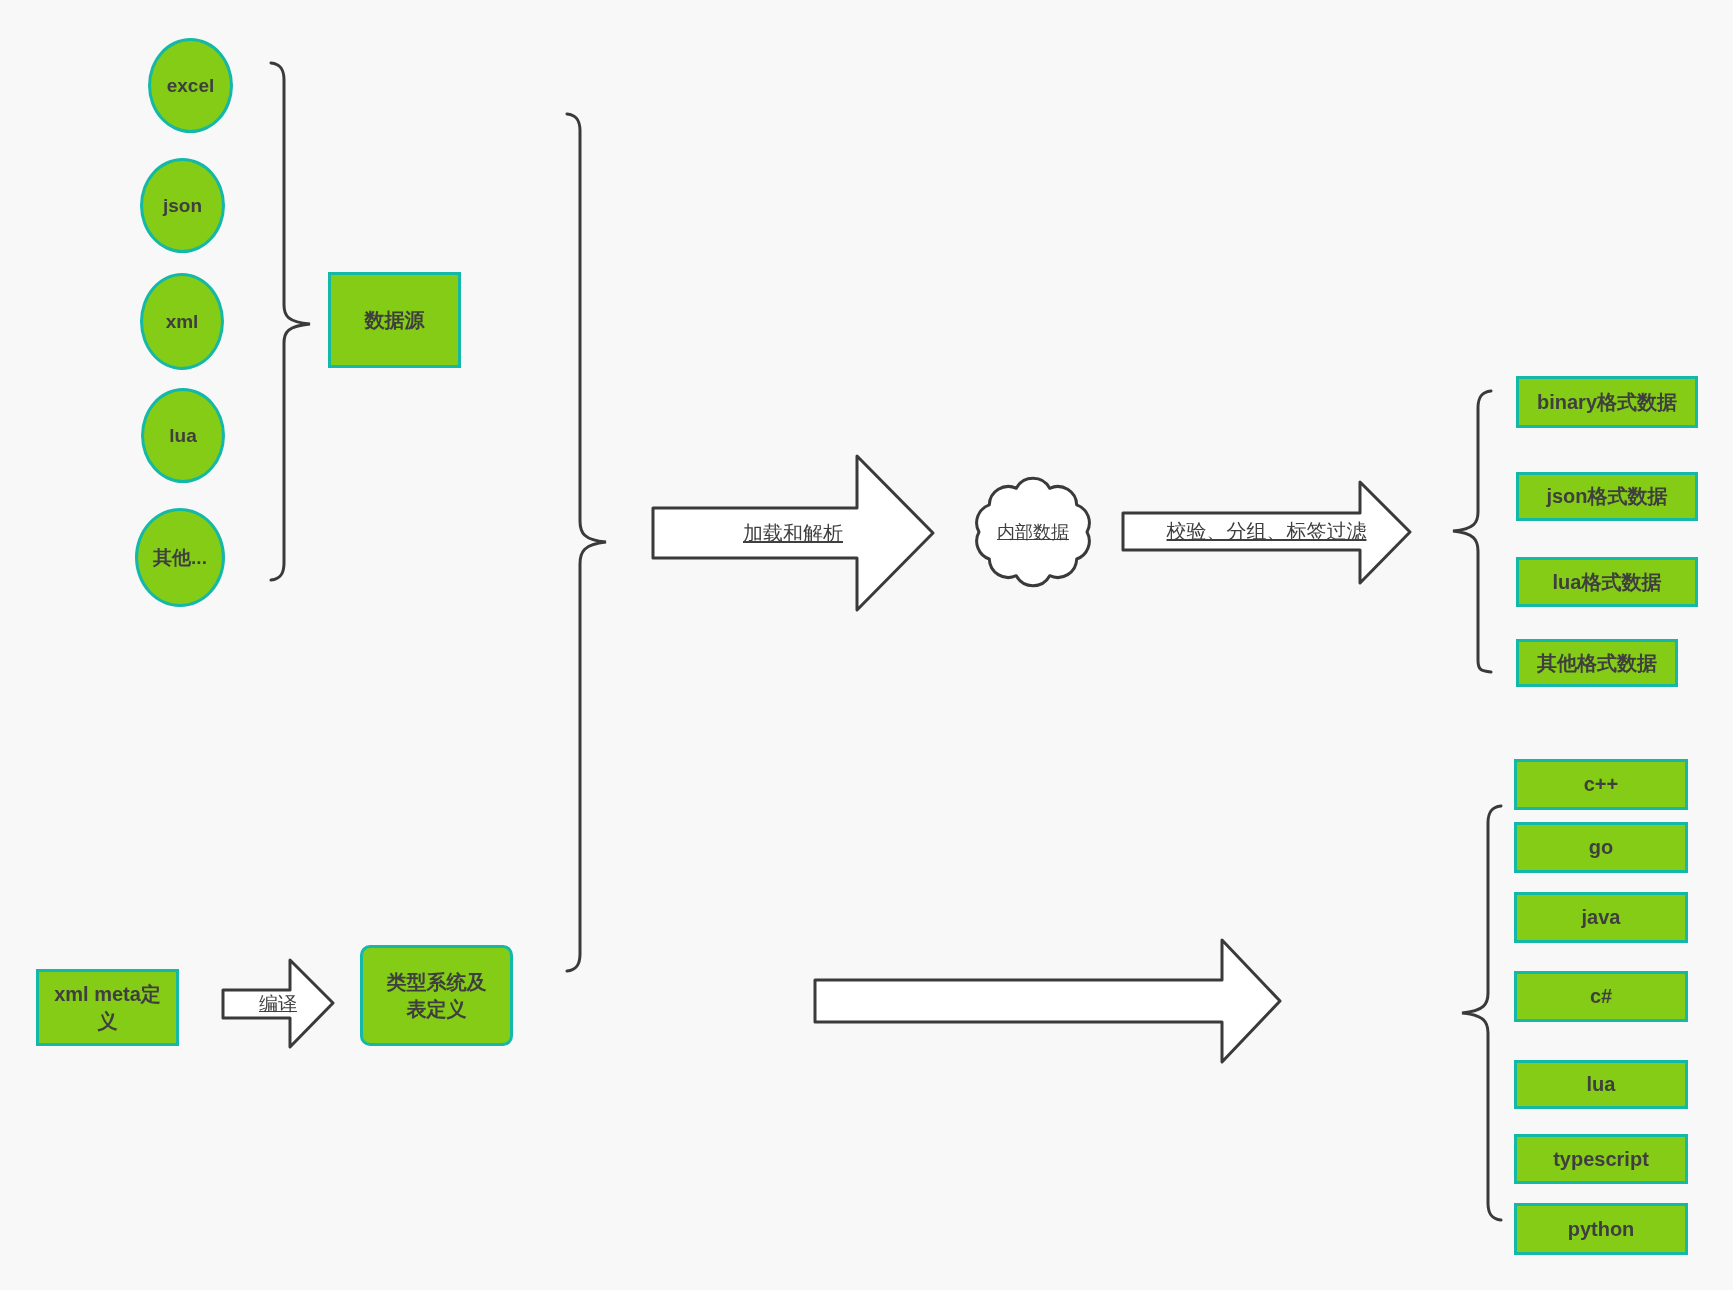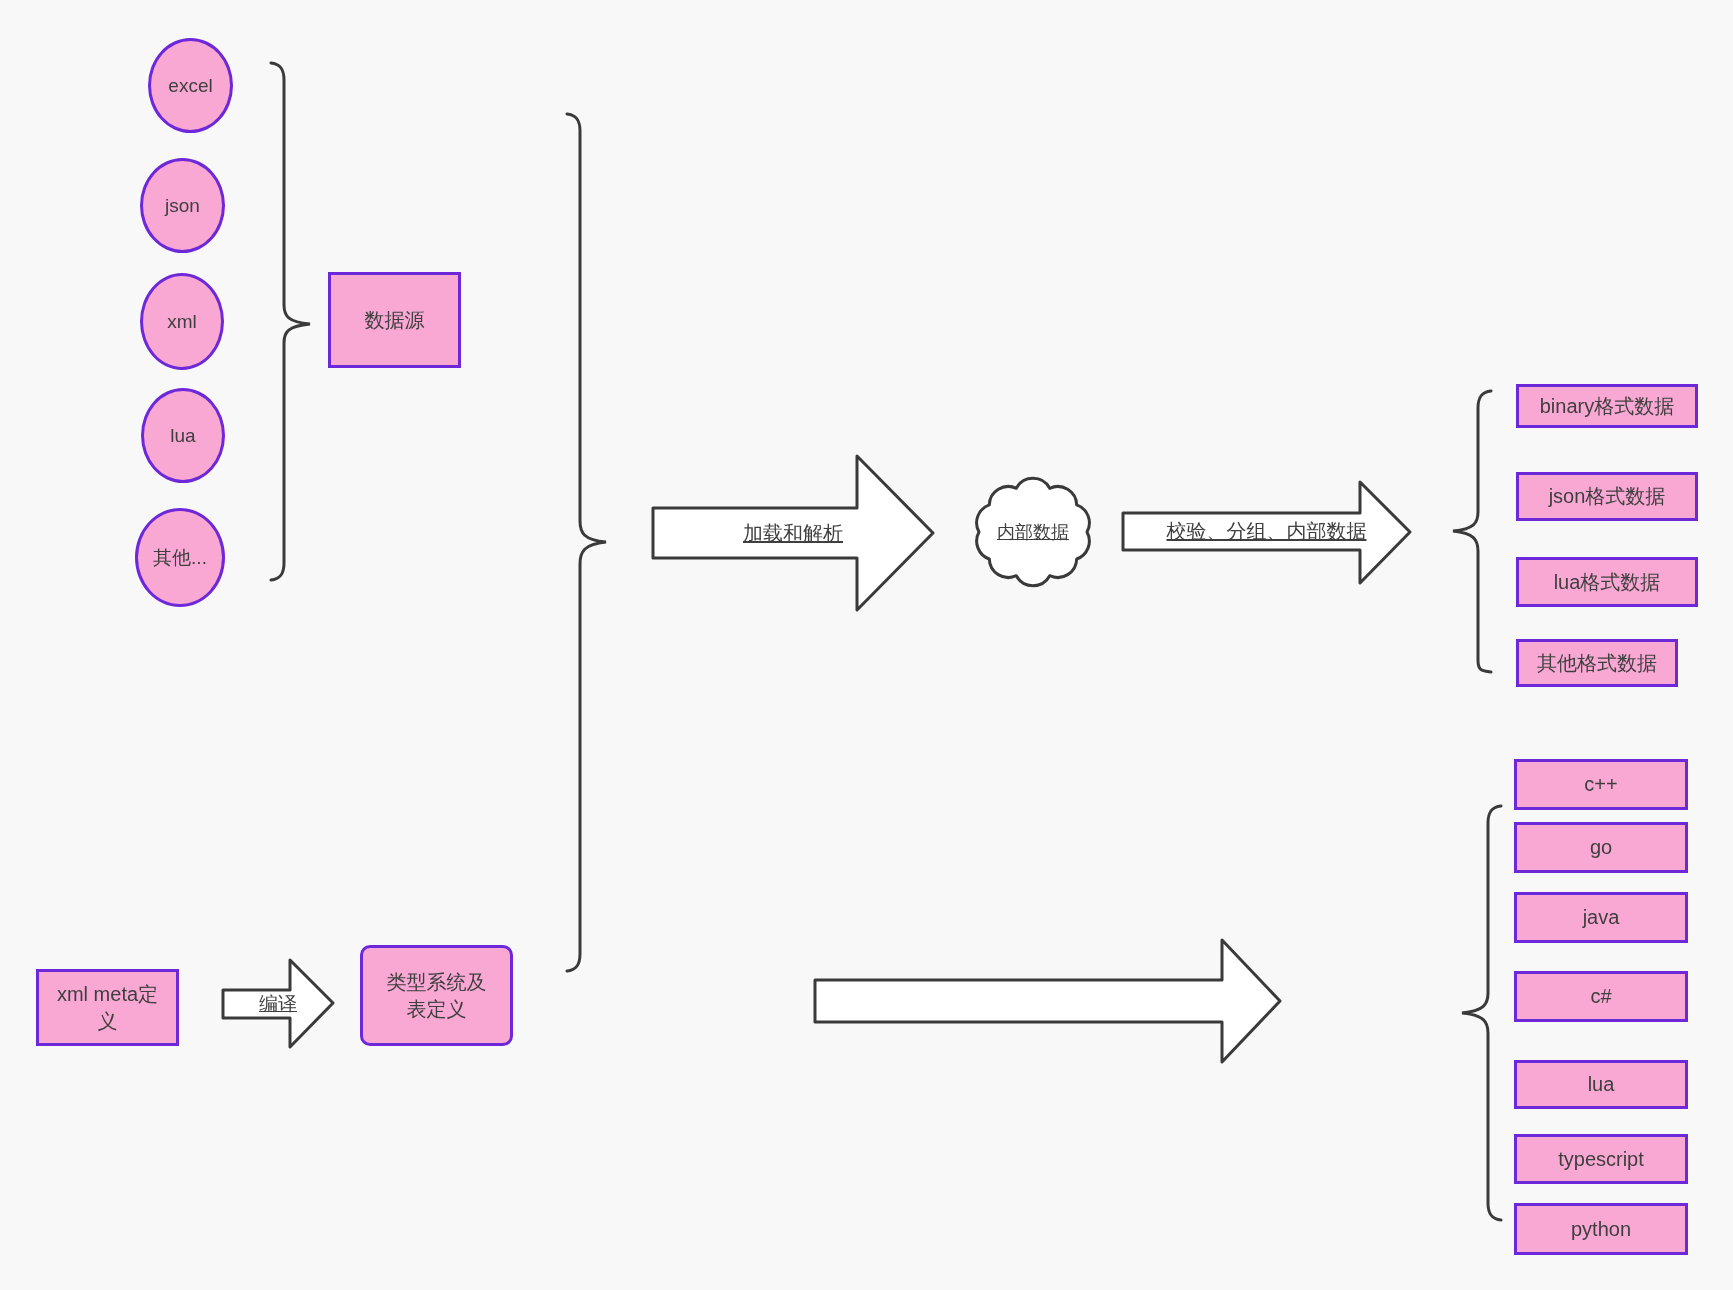--- a/index.html
+++ b/index.html
@@ -7,23 +7,23 @@
     position:relative;
     width:1733px;height:1290px;
     background:#f8f8f8;
     font-family:"Liberation Sans","DejaVu Sans",sans-serif;
     color:#3f3f3f;
     overflow:hidden;
   }
   svg.shapes{position:absolute;left:0;top:0;width:1733px;height:1290px;}
   .node{
     position:absolute;box-sizing:border-box;
-    background:#f9a8d4;border:3px solid #6d28d9;
+    background:#84cc16;border:3px solid #14b8a6;
     display:flex;align-items:center;justify-content:center;
-    text-align:center;font-size:20px;line-height:1.35;
+    text-align:center;font-size:20px;line-height:1.35;font-weight:bold;
   }
   .ellipse{border-radius:50%;font-size:19px;}
   .rounded{border-radius:10px;}
   .pad-sm{padding:16px 12px;}
   .pad-xs{padding:0 20px;}
   .label{
     position:absolute;box-sizing:border-box;
     display:flex;align-items:center;justify-content:center;
     text-align:center;font-size:20px;white-space:nowrap;text-decoration:underline;
   }
@@ -63,24 +63,24 @@
   <div class="node ellipse" style="left:148px;top:38px;width:85px;height:95px">excel</div>
   <div class="node ellipse" style="left:140px;top:158px;width:85px;height:95px">json</div>
   <div class="node ellipse" style="left:140px;top:273px;width:84px;height:97px">xml</div>
   <div class="node ellipse" style="left:141px;top:388px;width:84px;height:95px">lua</div>
   <div class="node ellipse" style="left:135px;top:508px;width:90px;height:99px">其他...</div>
 
   <div class="node" style="left:328px;top:272px;width:133px;height:96px">数据源</div>
 
   <div class="label" style="left:653px;top:508px;width:280px;height:50px">加载和解析</div>
   <div class="label label-cloud" style="left:983px;top:505px;width:100px;height:54px">内部数据</div>
-  <div class="label" style="left:1123px;top:513px;width:287px;height:37px">校验、分组、内部数据</div>
+  <div class="label" style="left:1123px;top:513px;width:287px;height:37px">校验、分组、标签过滤</div>
   <div class="label label-sm" style="left:223px;top:990px;width:110px;height:28px">编译</div>
 
-  <div class="node" style="left:1516px;top:384px;width:182px;height:44px">binary格式数据</div>
+  <div class="node" style="left:1516px;top:376px;width:182px;height:52px">binary格式数据</div>
   <div class="node" style="left:1516px;top:472px;width:182px;height:49px">json格式数据</div>
   <div class="node" style="left:1516px;top:557px;width:182px;height:50px">lua格式数据</div>
   <div class="node" style="left:1516px;top:639px;width:162px;height:48px">其他格式数据</div>
 
   <div class="node pad-sm" style="left:36px;top:969px;width:143px;height:77px">xml meta定义</div>
   <div class="node rounded pad-xs" style="left:360px;top:945px;width:153px;height:101px">类型系统及表定义</div>
 
   <div class="node" style="left:1514px;top:759px;width:174px;height:51px">c++</div>
   <div class="node" style="left:1514px;top:822px;width:174px;height:51px">go</div>
   <div class="node" style="left:1514px;top:892px;width:174px;height:51px">java</div>

